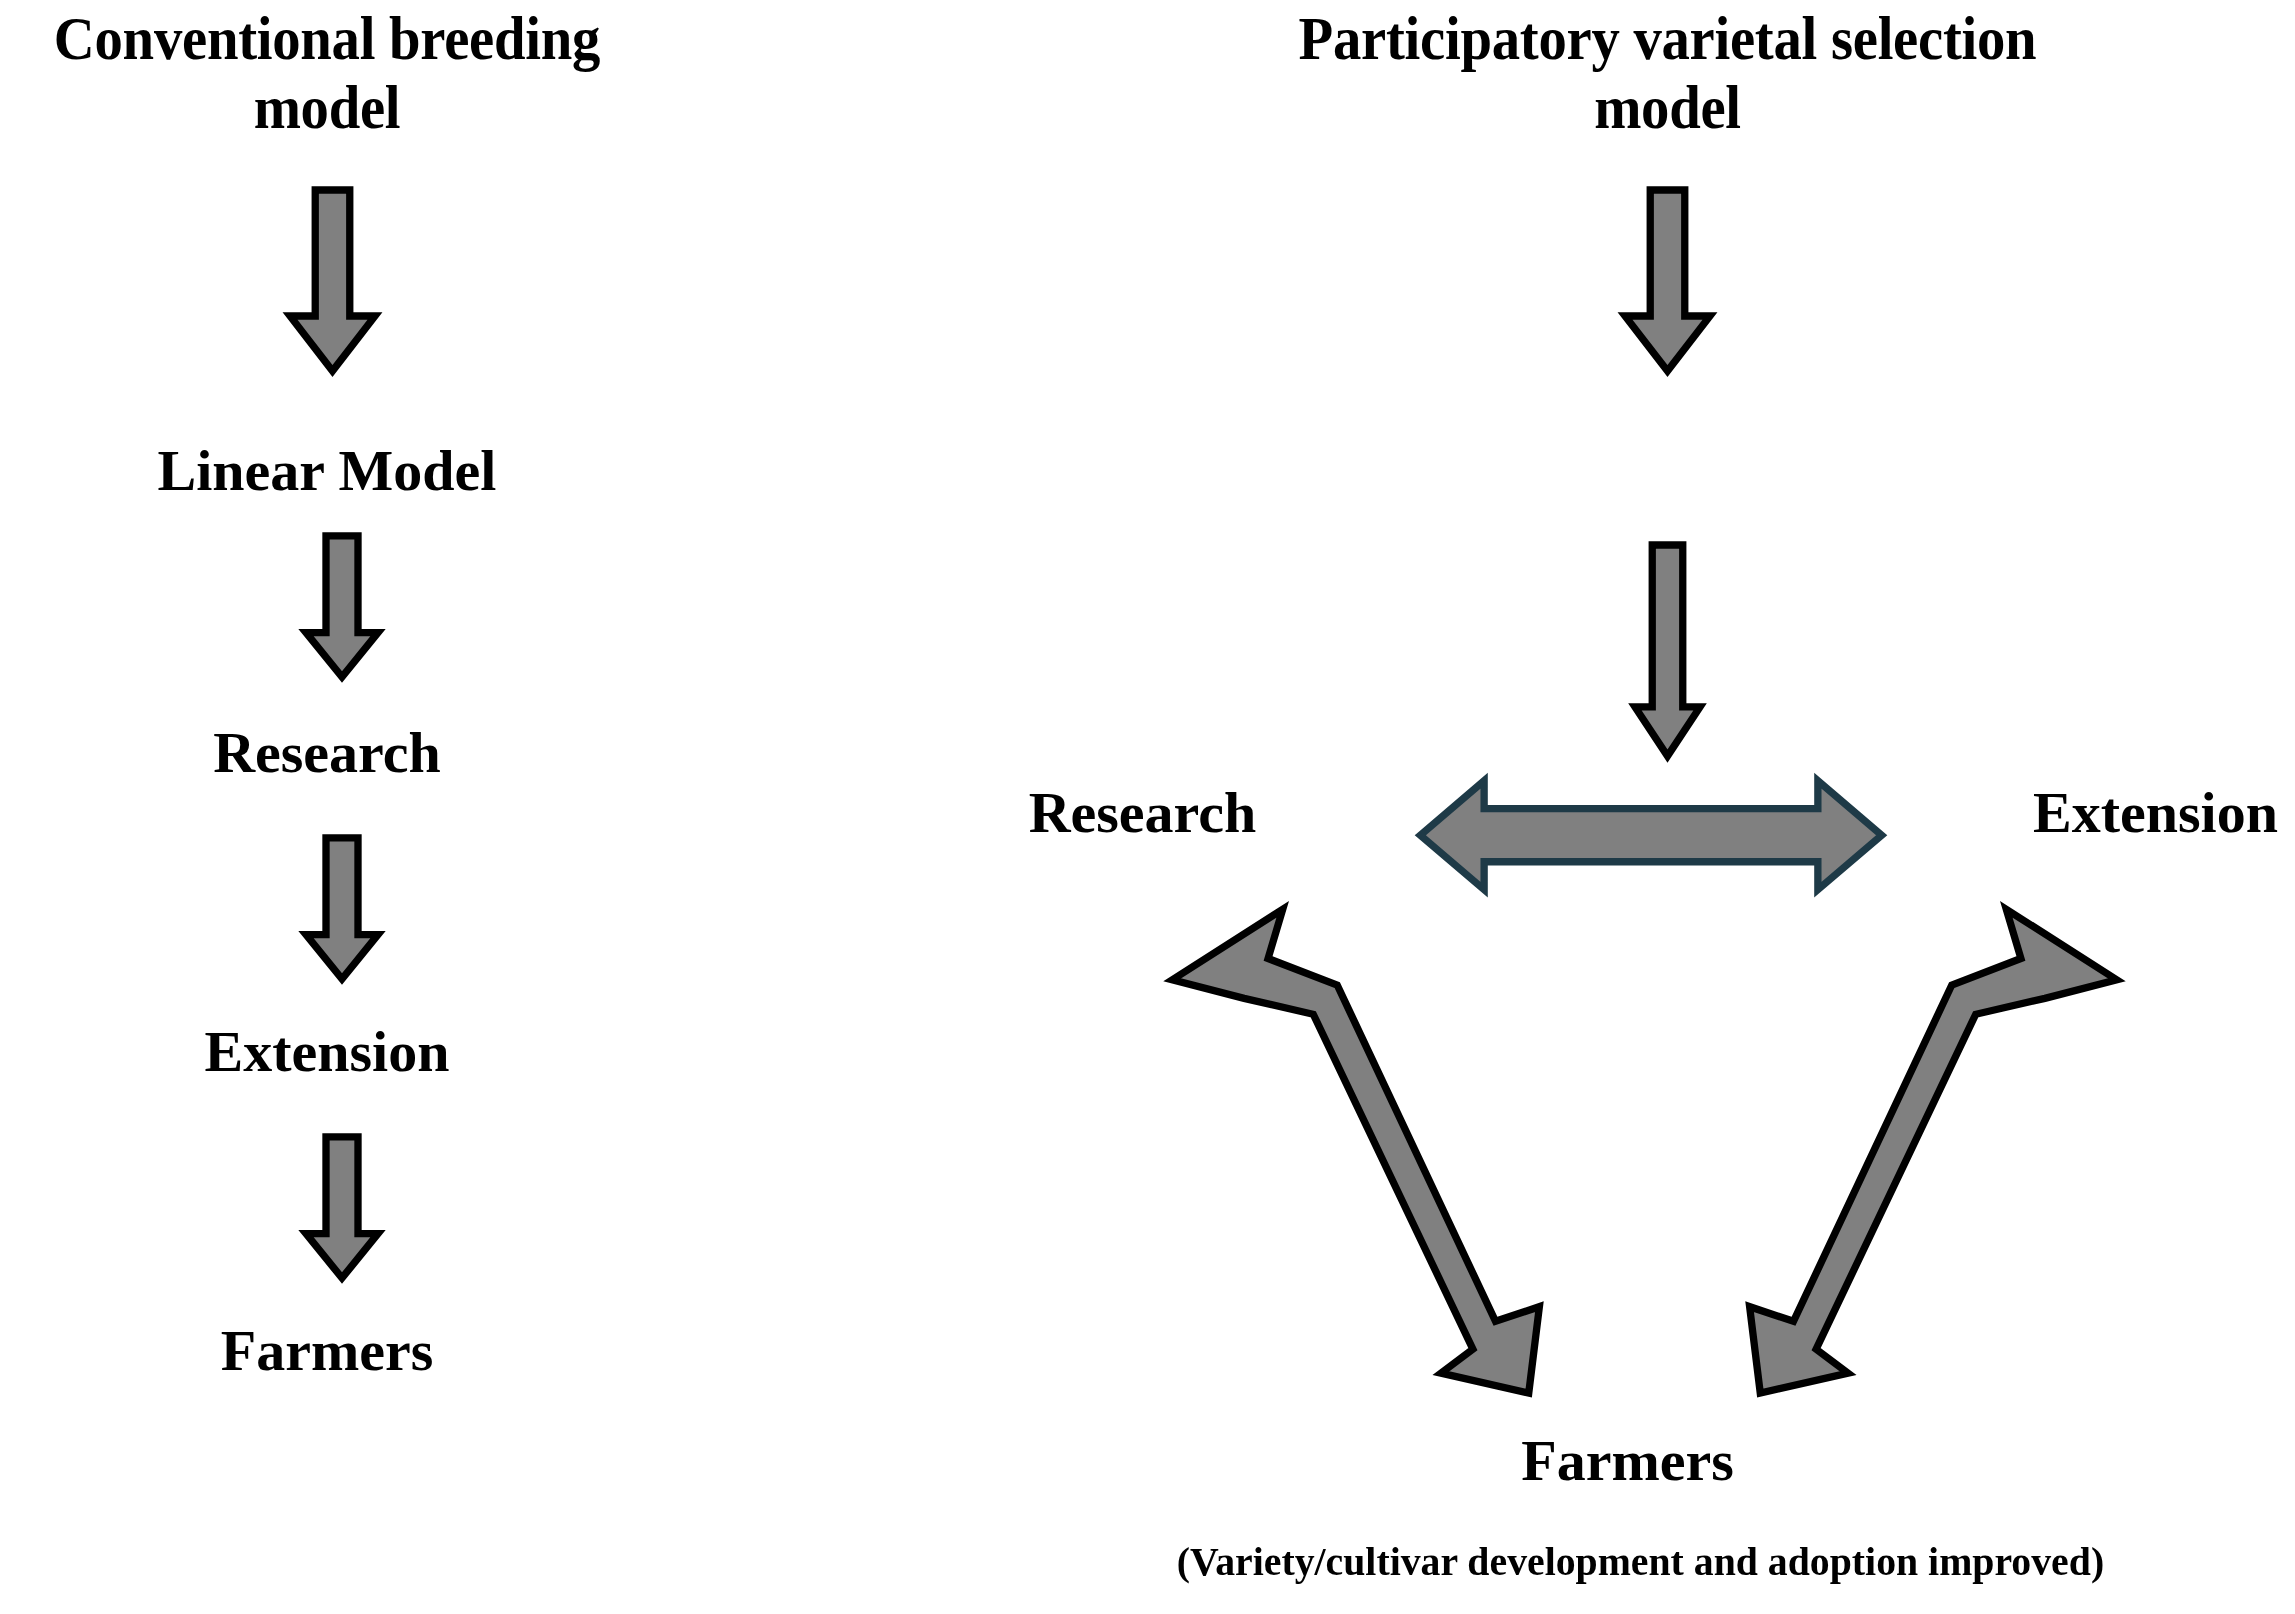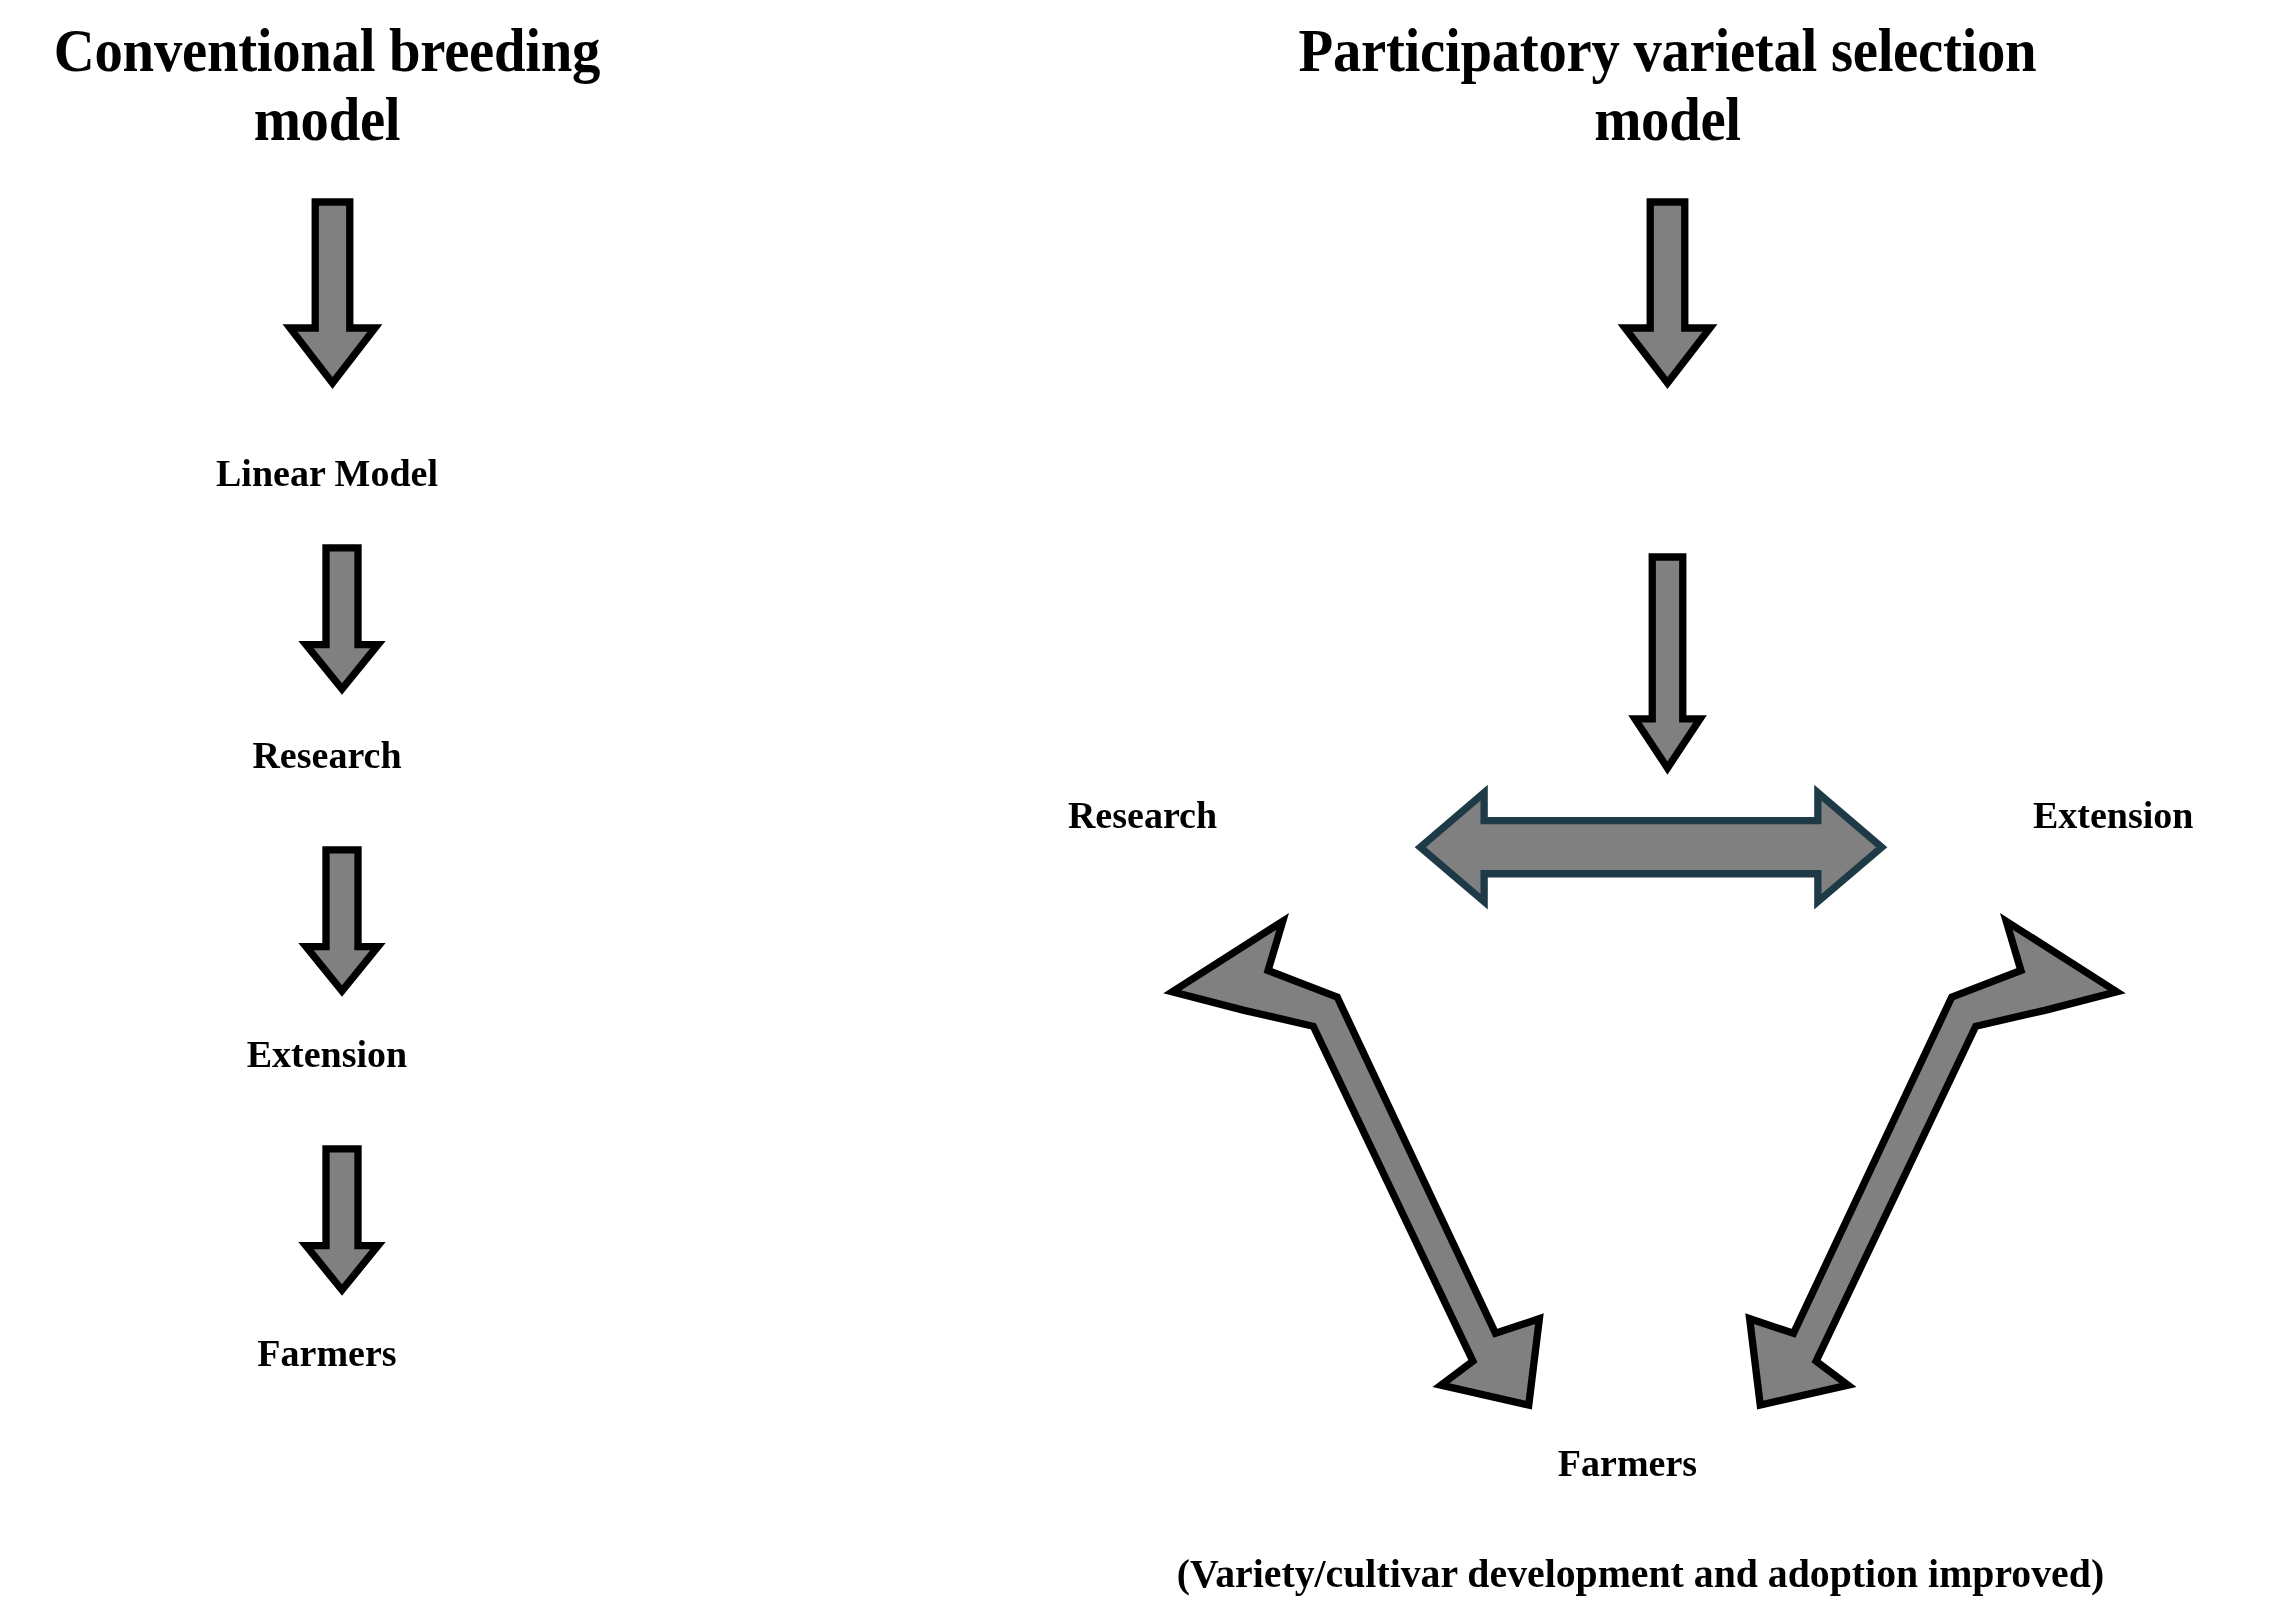--- a/index.html
+++ b/index.html
@@ -12,39 +12,38 @@
     height: 1614px;
     position: relative;
     overflow: hidden;
     font-family: "Liberation Serif", "DejaVu Serif", serif;
     color: #000000;
   }
 
   .stage {
     position: absolute;
     inset: 0;
-    margin-top: 12px;
   }
 
   
   .title {
     position: absolute;
     font-weight: bold;
     font-size: 61px;
     line-height: 1.12;
     text-align: center;
     letter-spacing: -0.3px;
     transform: scaleX(0.93);
     white-space: pre-line;
   }
 
   .node-label {
     position: absolute;
     font-weight: bold;
-    font-size: 38px;
+    font-size: 58px;
     line-height: 1;
     text-align: center;
     white-space: nowrap;
   }
 
   .caption {
     position: absolute;
     font-weight: bold;
     font-size: 41px;
     line-height: 1;

